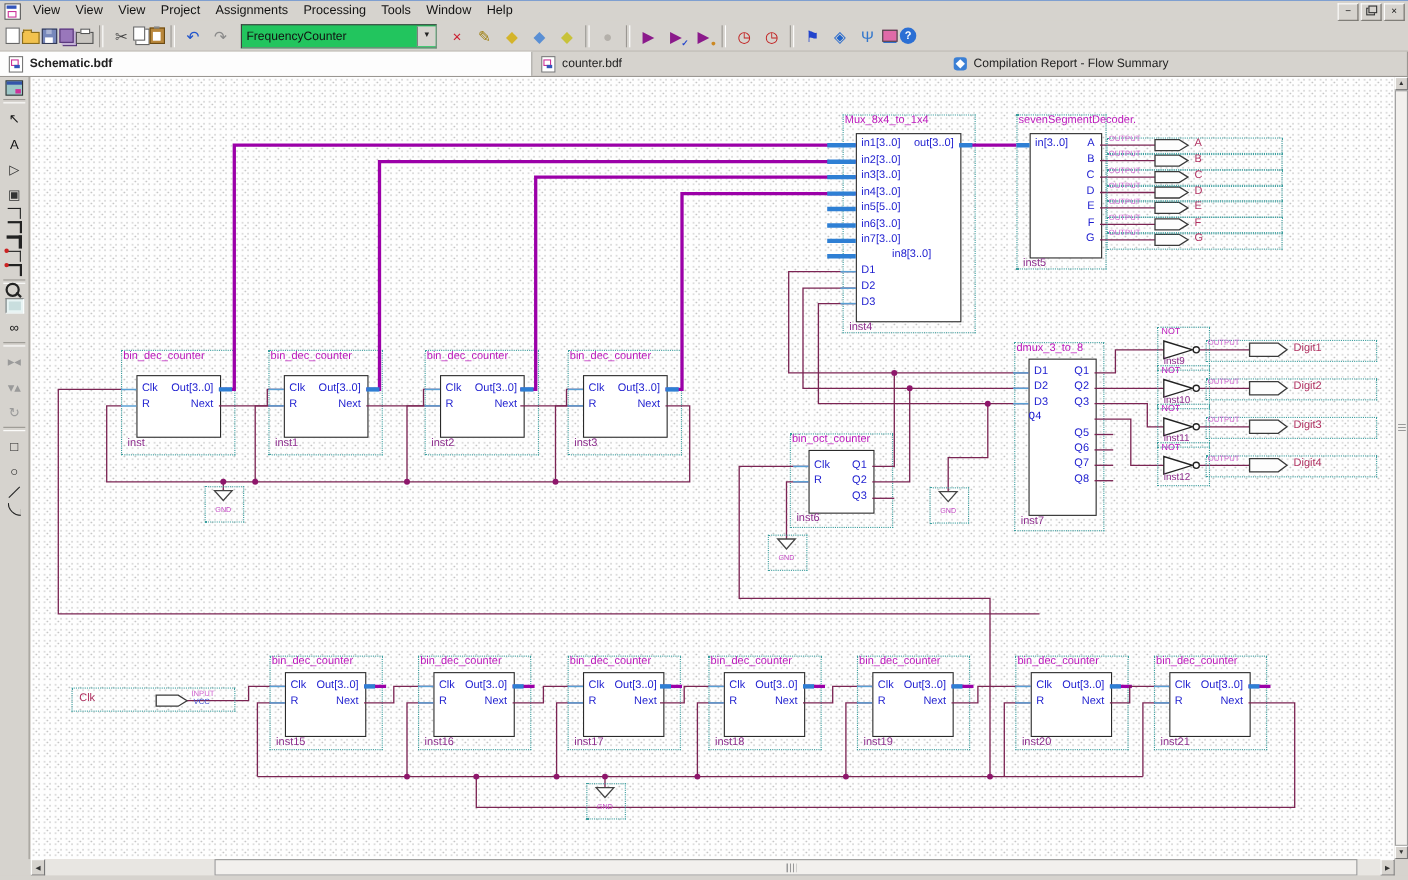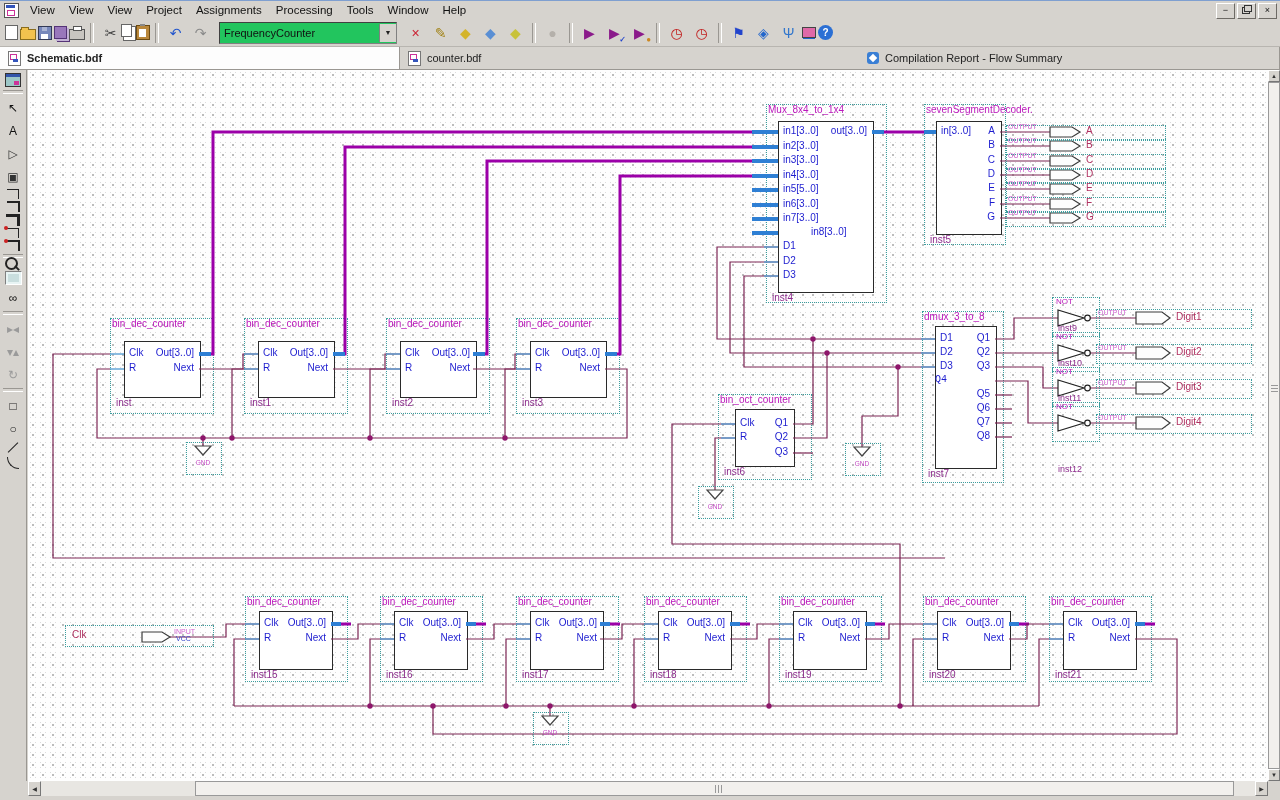--- a/index.html
+++ b/index.html
@@ -176,21 +176,21 @@
       <div class="tsep"></div>
       <div class="tbtn" style="color: rgb(34, 68, 204);">⚑</div>
       <div class="tbtn" style="color: rgb(34, 102, 204);">◈</div>
       <div class="tbtn" style="color: rgb(51, 119, 204);">Ψ</div>
       <div class="tbtn ic-chip"></div>
       <div class="tbtn ic-help">?</div>
     </span>
 </div>
 
 <div class="tabbar">
-  <div class="tab active" style="width:400px;">
+  <div class="tab active" style="width:484px;">
     <span class="ic-bdf"></span>
     <span class="lbl">Schematic.bdf</span>
   </div>
   <div class="tab" style="flex:1;border-right:none;">
     <span class="ic-bdf"></span>
     <span class="lbl">counter.bdf</span>
   </div>
   <div class="tab" style="width:421px;">
     <span class="ic-report"></span>
     <span class="lbl">Compilation Report - Flow Summary</span>
@@ -535,21 +535,21 @@
       <div class="t-nt" style="left: 1056px; top: 297px;">NOT</div>
       <div class="t-ni" style="left: 1058px; top: 323px;">inst9</div>
       <div class="pbound" style="left: 1052px; top: 331px; width: 46px; height: 38px;"></div>
       <div class="t-nt" style="left: 1056px; top: 332px;">NOT</div>
       <div class="t-ni" style="left: 1058px; top: 358px;">inst10</div>
       <div class="pbound" style="left: 1052px; top: 366px; width: 46px; height: 38px;"></div>
       <div class="t-nt" style="left: 1056px; top: 367px;">NOT</div>
       <div class="t-ni" style="left: 1058px; top: 393px;">inst11</div>
       <div class="pbound" style="left: 1052px; top: 401px; width: 46px; height: 38px;"></div>
       <div class="t-nt" style="left: 1056px; top: 402px;">NOT</div>
-      <div class="t-ni" style="left: 1058px; top: 428px; margin-top: 36px;">inst12</div>
+      <div class="t-ni" style="left: 1058px; top: 428px;">inst12</div>
       <div class="pbound" style="left: 1006px; top: 124px; width: 158px; height: 14px;"></div>
       <div class="t-port" style="left: 1008px; top: 122px;">OUTPUT</div>
       <div class="t-lab" style="left: 1086px; top: 125px;">A</div>
       <div class="pbound" style="left: 1006px; top: 138px; width: 158px; height: 14px;"></div>
       <div class="t-port" style="left: 1008px; top: 136px;">OUTPUT</div>
       <div class="t-lab" style="left: 1086px; top: 139px;">B</div>
       <div class="pbound" style="left: 1006px; top: 153px; width: 158px; height: 14px;"></div>
       <div class="t-port" style="left: 1008px; top: 151px;">OUTPUT</div>
       <div class="t-lab" style="left: 1086px; top: 154px;">C</div>
       <div class="pbound" style="left: 1006px; top: 167px; width: 158px; height: 14px;"></div>

